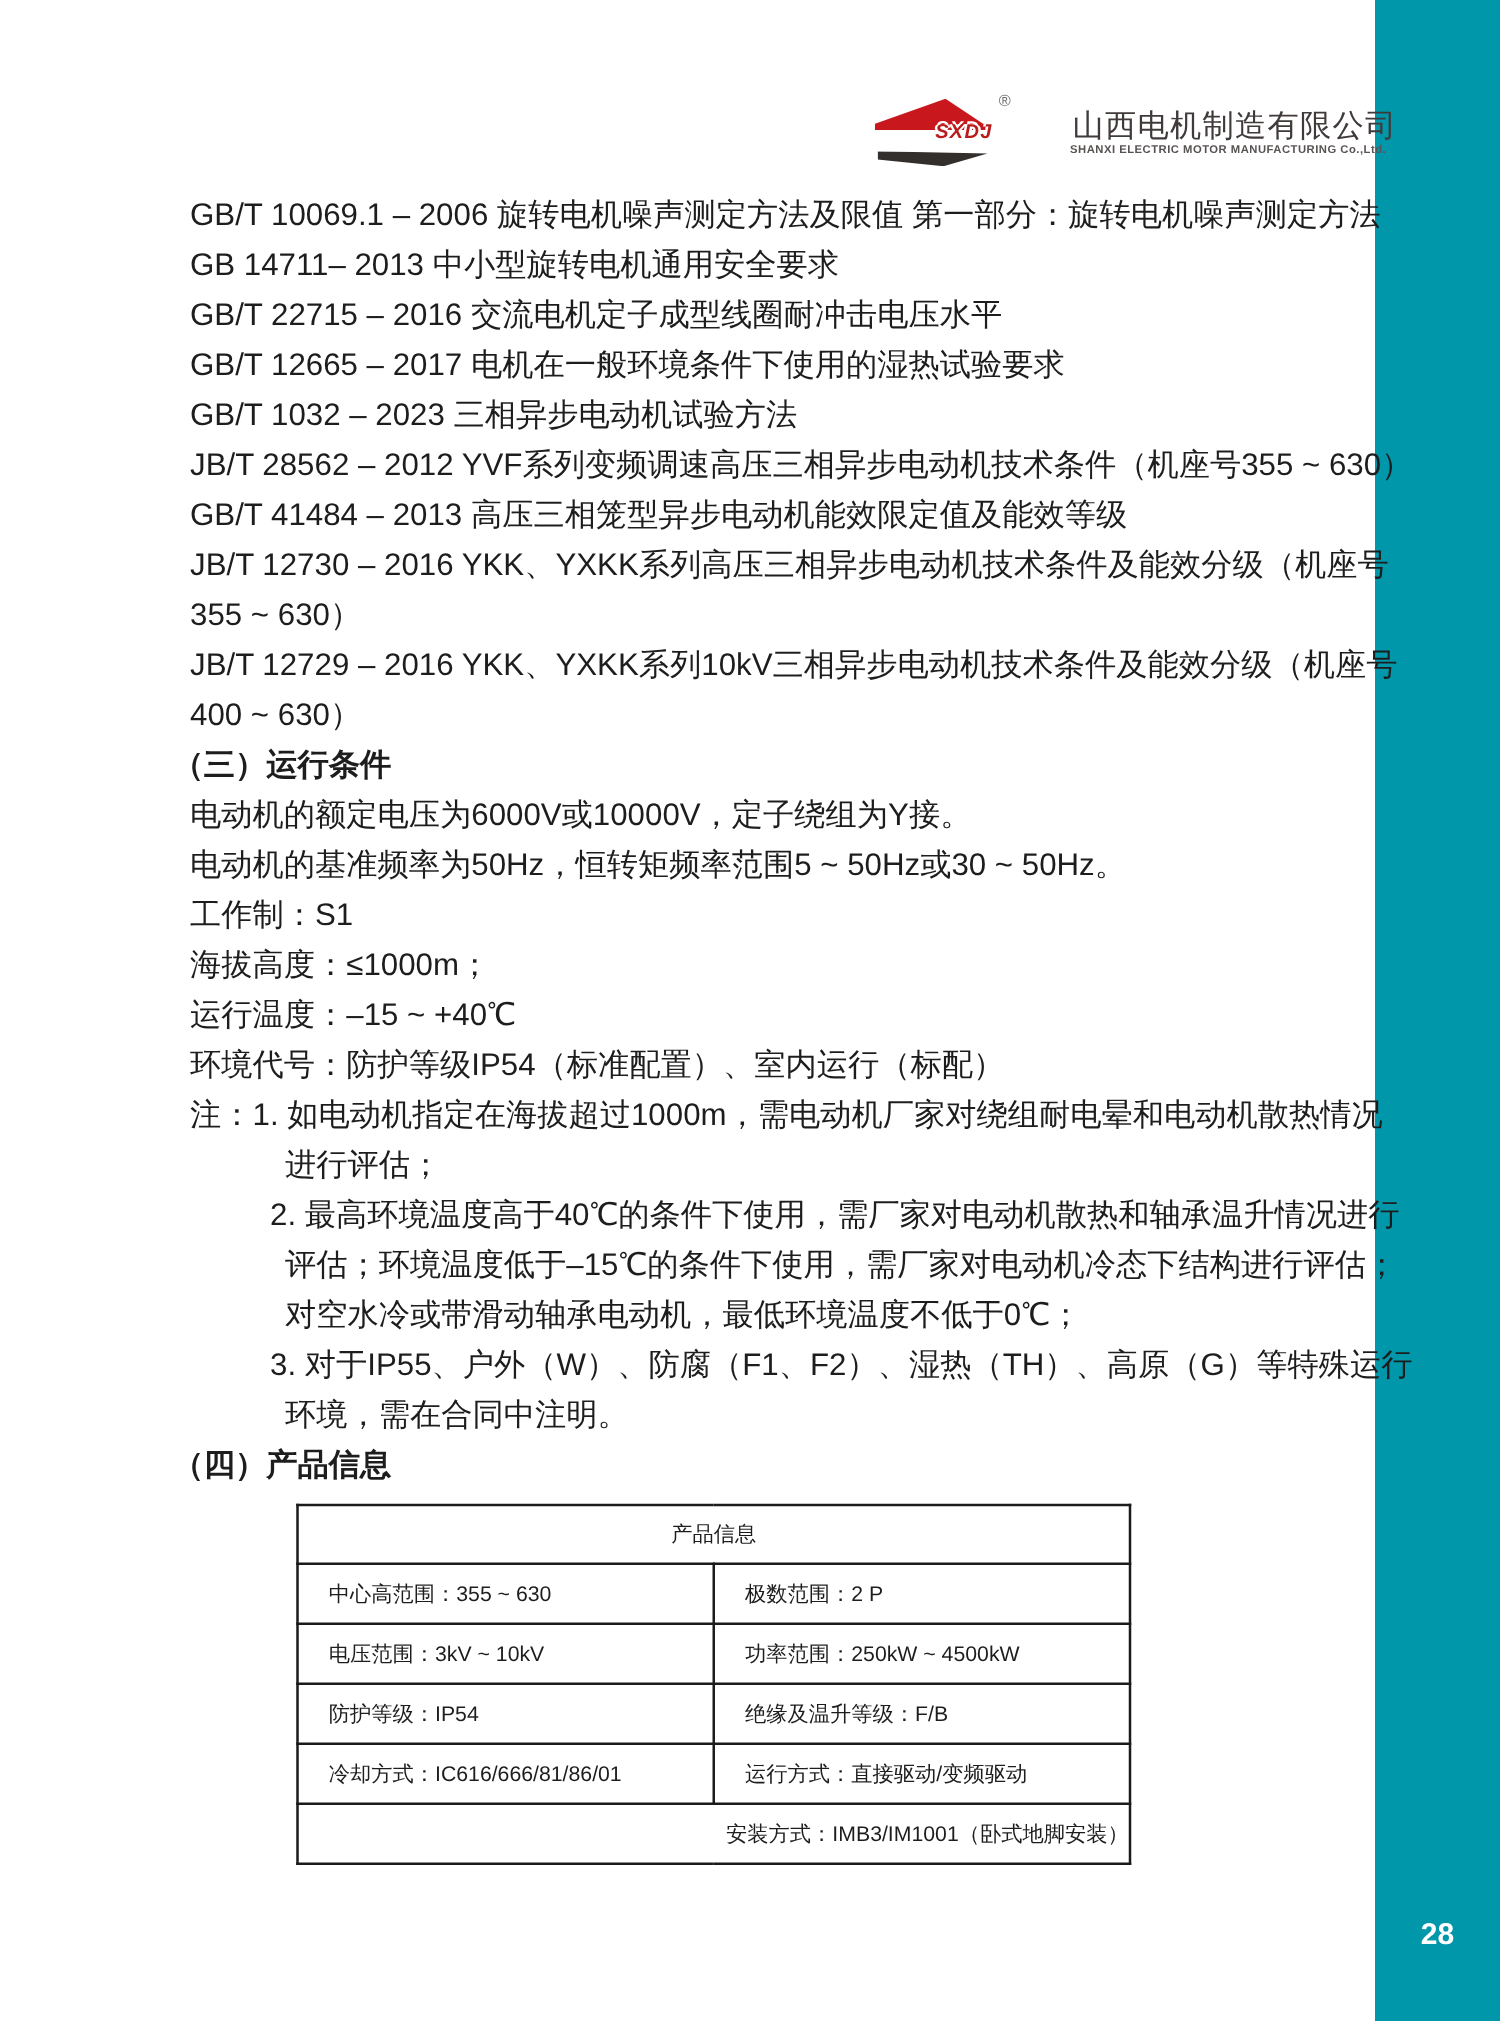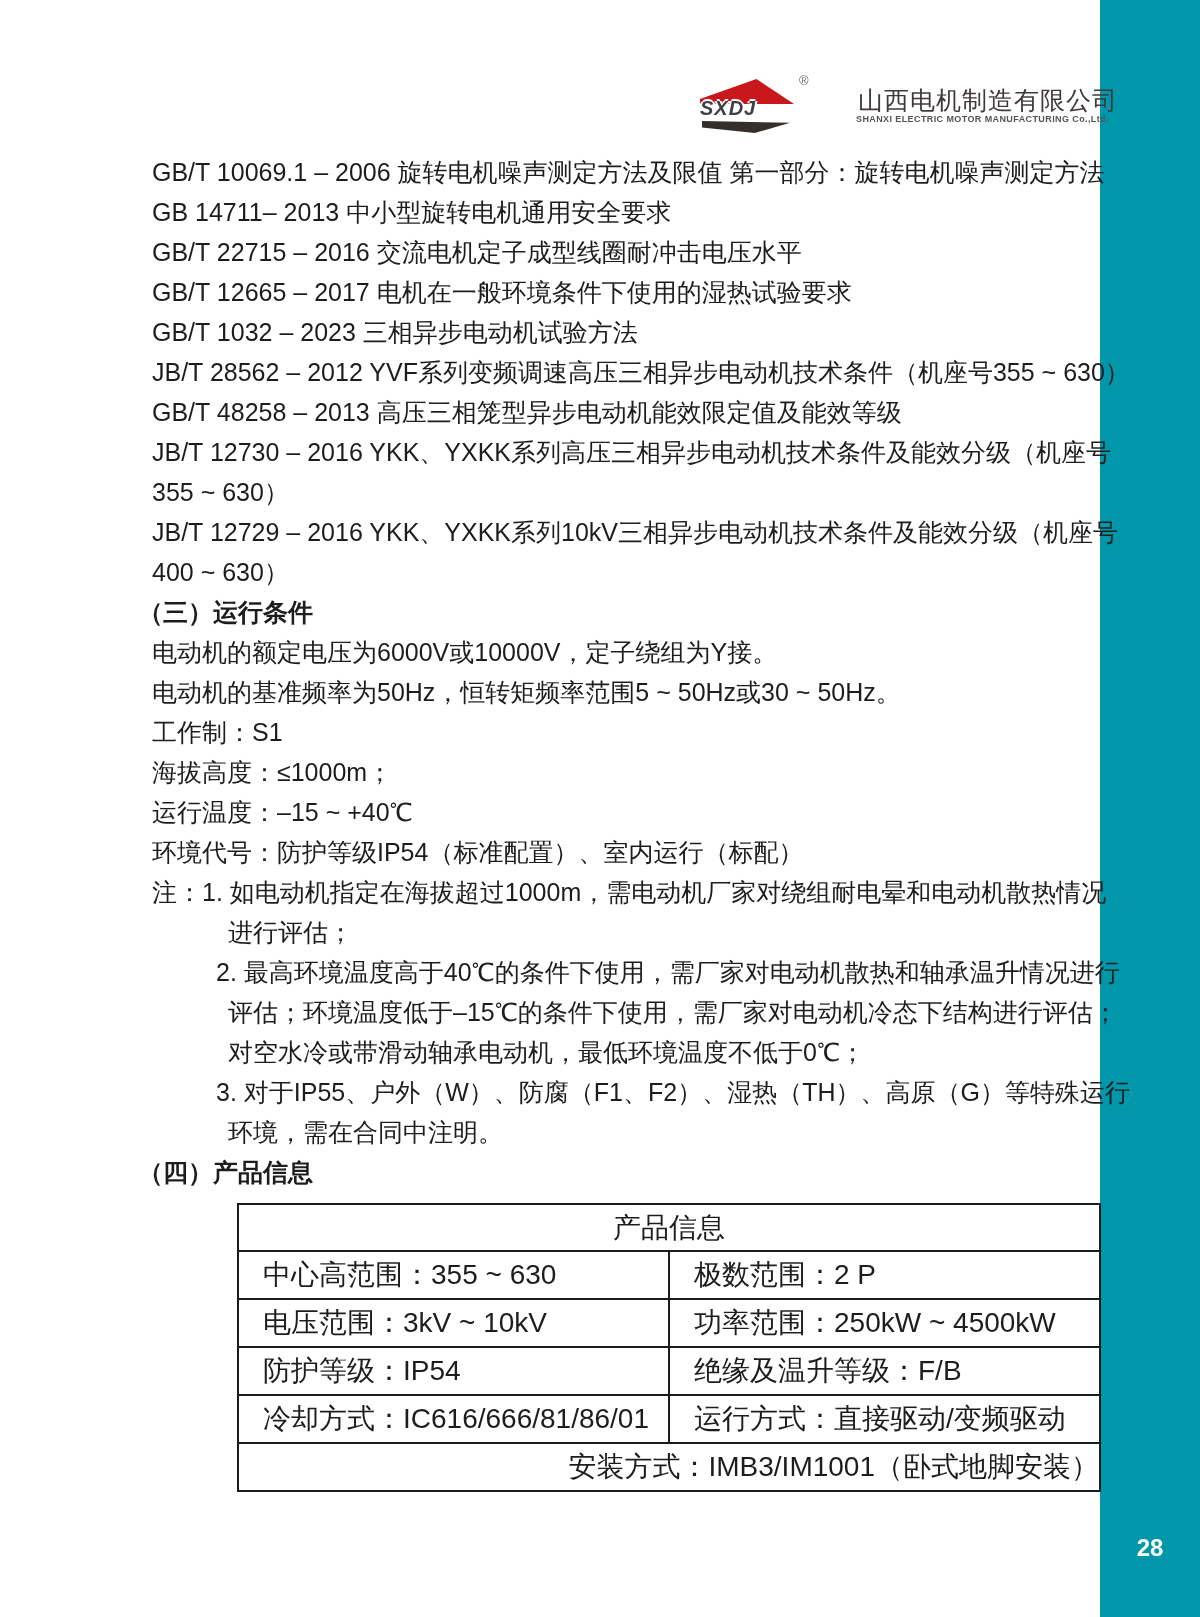--- a/index.html
+++ b/index.html
@@ -42,26 +42,26 @@
     position: absolute;
     left: 0; top: 0;
     width: 94px; height: 25px;
     background: #c9171e;
     clip-path: polygon(0% 80%, 60% 0%, 100% 100%, 0% 100%);
   }
   .logo-brand {
     position: absolute;
     left: 0; top: 18px;
     width: 94px;
-    text-align: left;
-    font-size: 20px;
+    text-align: right;
+    font-size: 16px;
     font-weight: bold;
     font-style: italic;
     letter-spacing: 1px;
-    color: #404040;
+    color: #b91c1c;
     text-shadow: -2px 0 0 #fff, 2px 0 0 #fff, 0 -2px 0 #fff, 0 2px 0 #fff;
   }
   .logo-swoosh {
     position: absolute;
     left: 2px; bottom: 0;
     width: 88px; height: 12px;
     background: #332f2d;
     clip-path: polygon(0 0, 100% 15%, 60% 100%, 0 55%);
   }
   .reg-mark {
@@ -106,23 +106,23 @@
     white-space: nowrap;
   }
   .indent-n { padding-left: 64px; }   
   .indent-c { padding-left: 76px; }   
 
   
   .product-table {
     border-collapse: collapse;
     margin-left: 85px;
     margin-top: 11px;
-    width: 864px;
+    width: 668px;
     table-layout: fixed;
-    font-size: 28px;
+    font-size: 17px;
     color: #1d1d1d;
   }
   .product-table td {
     border: 2px solid #1b1b1b;
     height: 48px;
     padding: 0 0 0 24px;
     white-space: nowrap;
   }
   .product-table td.th-cell {
     height: 47px;
@@ -153,21 +153,21 @@
   <div class="company-en">SHANXI ELECTRIC MOTOR MANUFACTURING Co.,Ltd.</div>
 
   <div class="content">
 
     <div class="line">GB/T 10069.1 – 2006 旋转电机噪声测定方法及限值 第一部分：旋转电机噪声测定方法</div>
     <div class="line">GB 14711– 2013 中小型旋转电机通用安全要求</div>
     <div class="line">GB/T 22715 – 2016 交流电机定子成型线圈耐冲击电压水平</div>
     <div class="line">GB/T 12665 – 2017 电机在一般环境条件下使用的湿热试验要求</div>
     <div class="line">GB/T 1032 – 2023 三相异步电动机试验方法</div>
     <div class="line">JB/T 28562 – 2012 YVF系列变频调速高压三相异步电动机技术条件（机座号355 ~ 630）</div>
-    <div class="line">GB/T 48258 – 2013 高压三相笼型异步电动机能效限定值及能效等级</div>
+    <div class="line">GB/T 41484 – 2013 高压三相笼型异步电动机能效限定值及能效等级</div>
     <div class="line">JB/T 12730 – 2016 YKK、YXKK系列高压三相异步电动机技术条件及能效分级（机座号</div>
     <div class="line">355 ~ 630）</div>
     <div class="line">JB/T 12729 – 2016 YKK、YXKK系列10kV三相异步电动机技术条件及能效分级（机座号</div>
     <div class="line">400 ~ 630）</div>
 
     <div class="heading">（三）运行条件</div>
     <div class="line">电动机的额定电压为6000V或10000V，定子绕组为Y接。</div>
     <div class="line">电动机的基准频率为50Hz，恒转矩频率范围5 ~ 50Hz或30 ~ 50Hz。</div>
     <div class="line">工作制：S1</div>
     <div class="line">海拔高度：≤1000m；</div>

